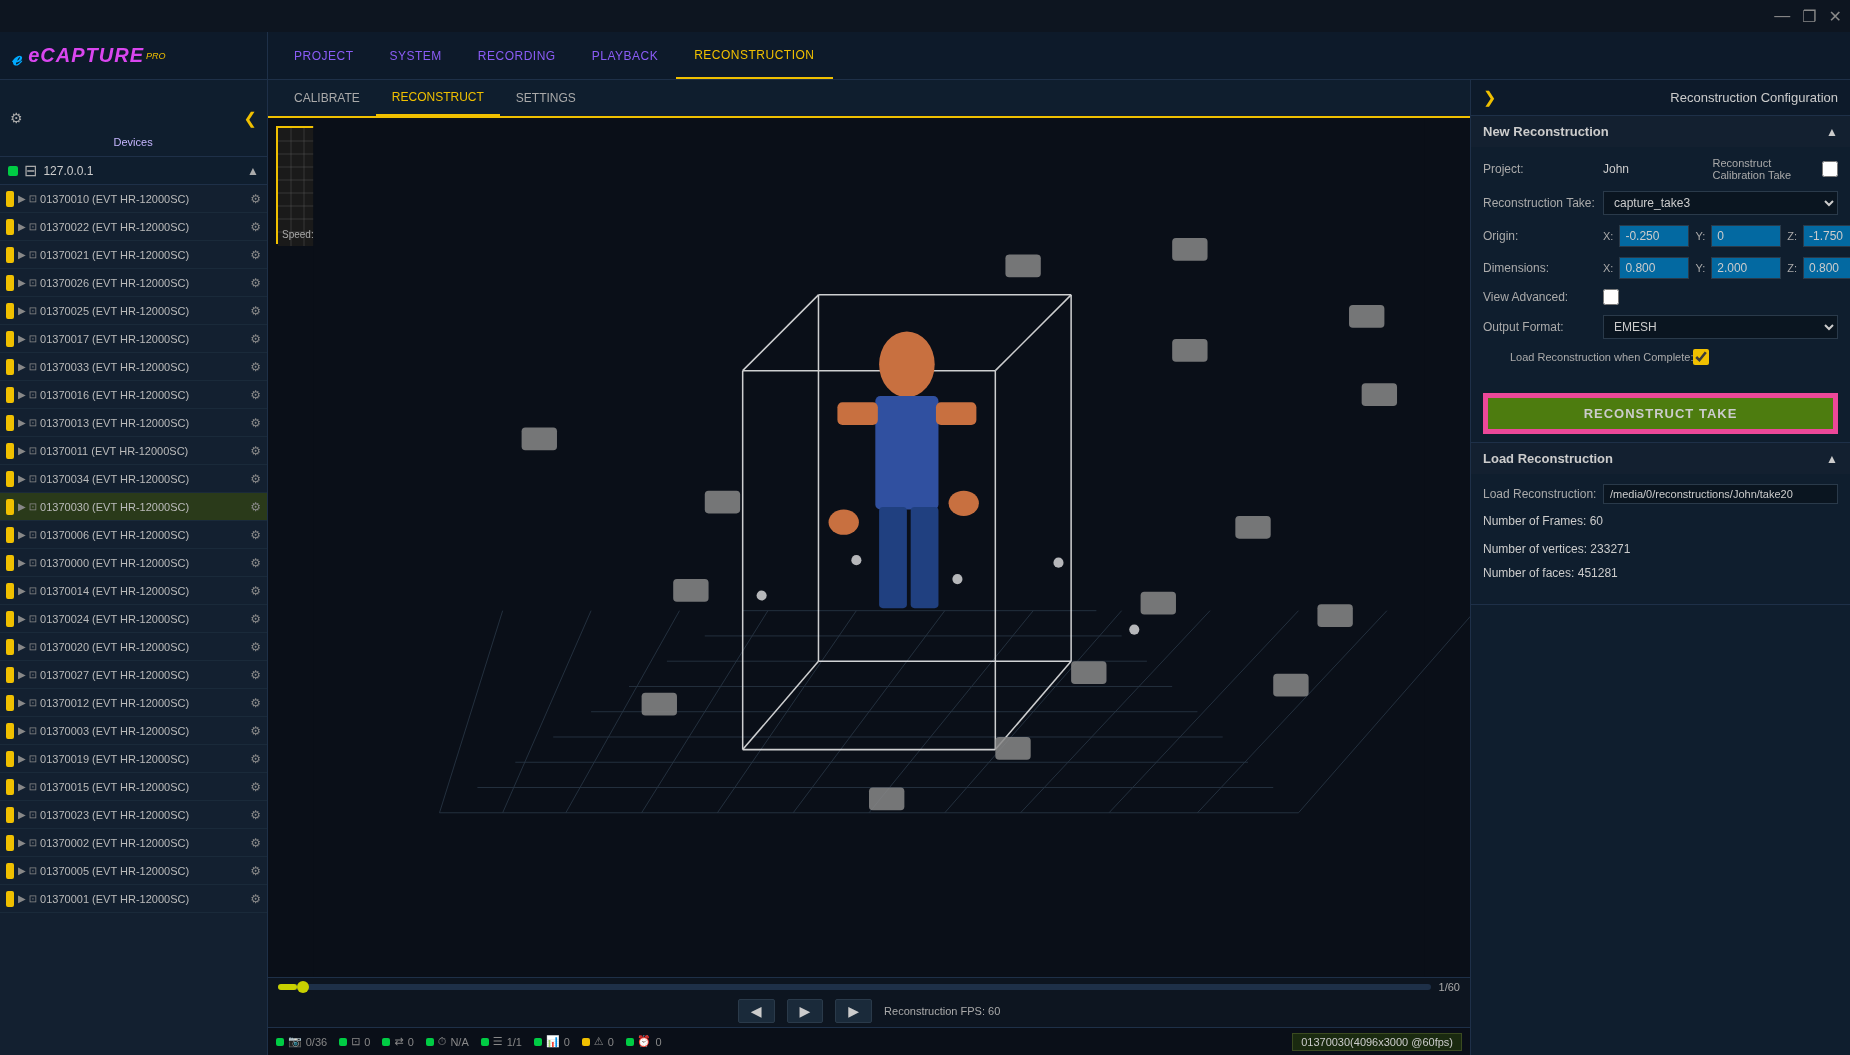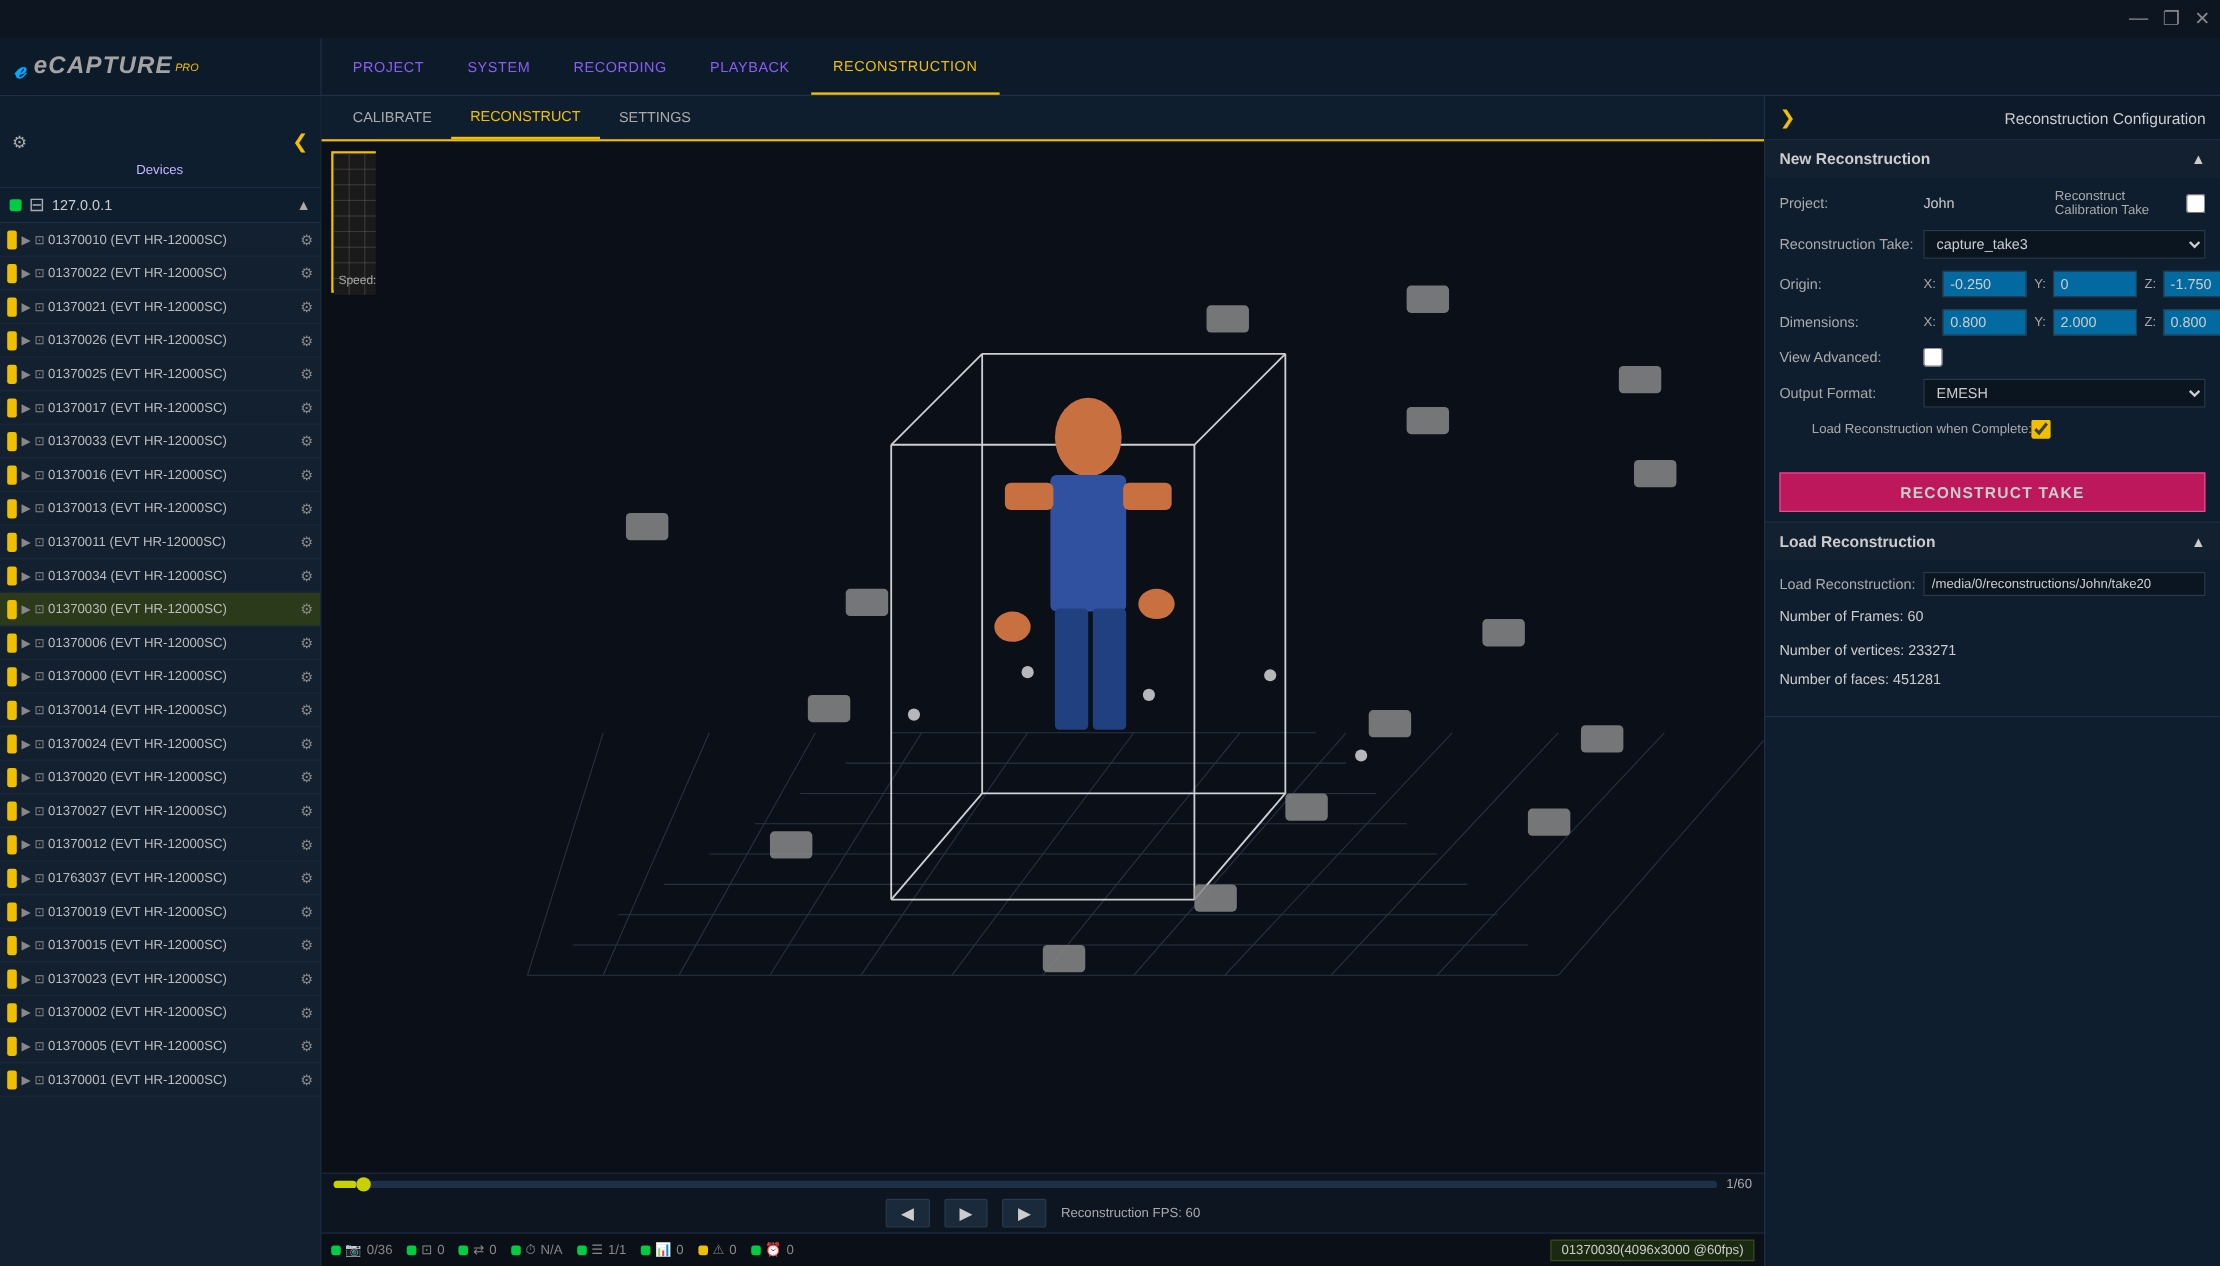--- a/index.html
+++ b/index.html
@@ -5,21 +5,21 @@
     * { box-sizing: border-box; margin: 0; padding: 0; }
     body { background: #1a2332; color: #ccc; font-family: 'Segoe UI', Arial, sans-serif; font-size: 12px; width: 1850px; height: 1055px; overflow: hidden; }
 
     
     #top-bar { background: #0d1520; height: 32px; display: flex; align-items: center; justify-content: flex-end; padding: 0 8px; }
     #top-bar span { color: #888; font-size: 16px; margin-left: 12px; cursor: pointer; }
 
     
     #main-nav { background: #0d1a2a; height: 48px; display: flex; align-items: center; padding: 0 0 0 0; border-bottom: 1px solid #1e3048; }
     #logo-area { width: 268px; background: #0d1a2a; display: flex; align-items: center; padding: 0 12px; height: 100%; border-right: 1px solid #1e3048; }
-    #logo-text { color: #a3a3a3; font-size: 20px; font-weight: bold; font-style: italic; letter-spacing: 1px; }
+    #logo-text { color: #d946ef; font-size: 20px; font-weight: bold; font-style: italic; letter-spacing: 1px; }
     #logo-pro { color: #f0c000; font-size: 10px; vertical-align: super; font-style: italic; }
     #nav-items { display: flex; align-items: center; height: 100%; padding: 0 8px; }
     .nav-item { color: #8b5cf6; padding: 0 18px; height: 100%; display: flex; align-items: center; cursor: pointer; font-size: 12px; letter-spacing: 0.5px; }
     .nav-item.active { color: #f0c000; border-bottom: 2px solid #f0c000; }
 
     
     #layout { display: flex; height: calc(1055px - 32px - 48px); }
 
     
     #sidebar { width: 268px; background: #132030; border-right: 1px solid #1e3048; display: flex; flex-direction: column; flex-shrink: 0; }
@@ -86,21 +86,21 @@
     .config-row { display: flex; align-items: center; margin-bottom: 10px; }
     .config-label { color: #aaa; font-size: 12px; min-width: 120px; }
     .config-value { color: #ccc; font-size: 12px; flex: 1; }
     .config-input { background: #0a1520; border: 1px solid #2a3a4a; color: #ccc; padding: 3px 6px; font-size: 12px; width: 100%; }
     .config-select { background: #0a1520; border: 1px solid #2a3a4a; color: #ccc; padding: 3px 6px; font-size: 12px; flex: 1; }
     .config-checkbox { width: 16px; height: 16px; }
     .xyz-group { display: flex; gap: 6px; align-items: center; }
     .xyz-input { background: #0369a1; border: 1px solid #2a3a4a; color: #ccc; padding: 3px 5px; font-size: 12px; width: 70px; }
     .xyz-label { color: #aaa; font-size: 11px; }
 
-    .reconstruct-btn { background: #be185d; border: 1px solid #ec4899; color: #ccc; padding: 8px 16px; font-size: 13px; font-weight: bold; cursor: pointer; width: calc(100% - 24px); margin: 8px 12px; letter-spacing: 1px; }
+    .reconstruct-btn { background: #4d7c0f; border: 5px solid #ec4899; color: #ccc; padding: 8px 16px; font-size: 13px; font-weight: bold; cursor: pointer; width: calc(100% - 24px); margin: 8px 12px; letter-spacing: 1px; }
 
     .path-input { background: #0a1520; border: 1px solid #2a3a4a; color: #ccc; padding: 3px 6px; font-size: 11px; flex: 1; overflow: hidden; white-space: nowrap; }
 
     ::-webkit-scrollbar { width: 6px; }
     ::-webkit-scrollbar-track { background: #0a1520; }
     ::-webkit-scrollbar-thumb { background: #2a3a4a; border-radius: 3px; }
   </style>
 </head>
 <body>
 
@@ -274,21 +274,21 @@
     <div class="dev-color" style="background:#f0c000;"></div>
     <span class="dev-icon">▶</span>
     <span class="dev-icon">⊡</span>
     <span class="dev-name">01370012 (EVT HR-12000SC)</span>
     <span class="dev-gear">⚙</span>
   </div>
         <div class="device-row">
     <div class="dev-color" style="background:#f0c000;"></div>
     <span class="dev-icon">▶</span>
     <span class="dev-icon">⊡</span>
-    <span class="dev-name">01763037 (EVT HR-12000SC)</span>
+    <span class="dev-name">01370003 (EVT HR-12000SC)</span>
     <span class="dev-gear">⚙</span>
   </div>
         <div class="device-row">
     <div class="dev-color" style="background:#f0c000;"></div>
     <span class="dev-icon">▶</span>
     <span class="dev-icon">⊡</span>
     <span class="dev-name">01370019 (EVT HR-12000SC)</span>
     <span class="dev-gear">⚙</span>
   </div>
         <div class="device-row">

